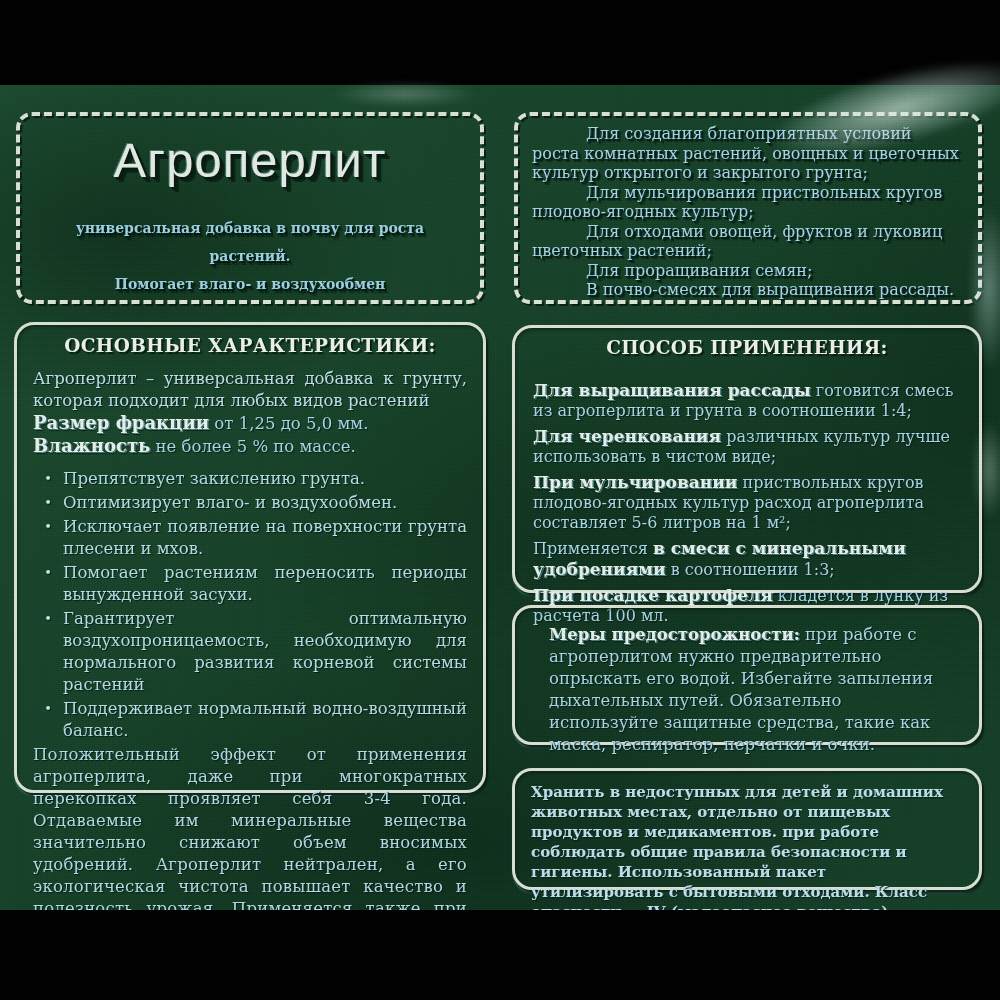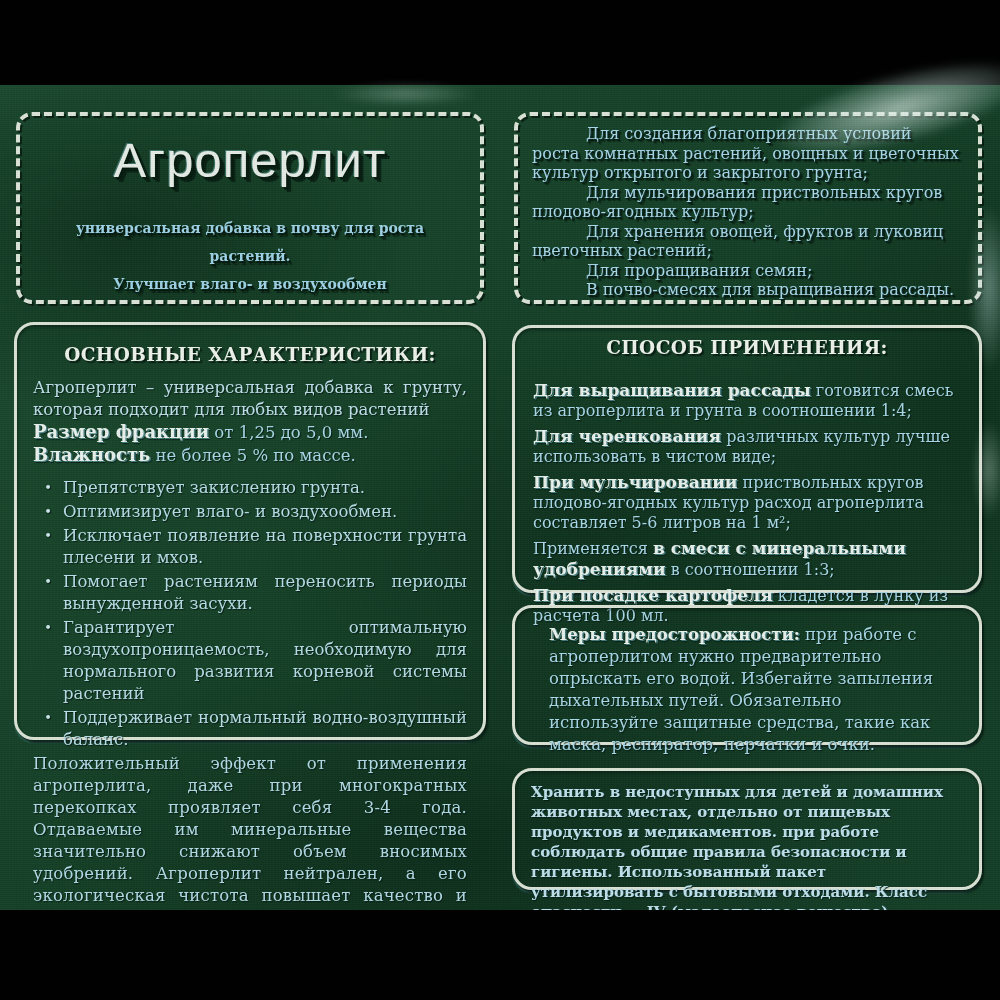--- a/index.html
+++ b/index.html
@@ -46,21 +46,21 @@
     letter-spacing:1px;color:#e6ede7;margin-top:6px;
     text-shadow:3px 3px 0 rgba(7,28,16,.9), -1px -1px 0 rgba(150,225,240,.35);}
   .box-title .sub{font-size:14px;font-weight:bold;color:#9ed3e6;line-height:28px;
     text-shadow:1px 2px 1px rgba(6,26,15,.9);}
   .box-title .subwrap{margin-top:26px;}
 
   .box-uses{left:514px;top:27px;width:468px;height:192px;padding:8px 16px 6px 14px;}
   .box-uses p{font-size:16px;line-height:19.5px;color:#a9d9e9;text-indent:54px;
     text-shadow:1px 1px 1px rgba(6,26,15,.9), 1px 0 0 rgba(60,140,180,.4);}
 
-  .box-chars{left:14px;top:237px;width:472px;height:418px;padding:19px 16px;}
+  .box-chars{left:14px;top:237px;width:472px;height:471px;padding:10px 16px;}
   .box-chars h2{font-size:18.5px;color:#eef3ec;text-align:center;letter-spacing:.4px;
     text-shadow:2px 2px 1px rgba(6,26,15,.9);margin-bottom:12px;}
   .box-chars p, .box-chars li{font-size:16.5px;line-height:22px;text-align:justify;
     text-shadow:1px 1px 1px rgba(6,26,15,.9);}
   .box-chars .intro{color:#bfe2ec;}
   .box-chars .spec b{font-size:18px;}
   .box-chars ul{list-style:none;padding:0;margin:10px 0 0 0;}
   .box-chars li{display:flex;margin-bottom:2px;color:#b8dfe9;}
   .box-chars li .mark{flex:0 0 30px;text-align:center;color:#cfe8ee;font-size:13px;}
   .box-chars .bigpara{color:#b4dde9;letter-spacing:.2px;}
@@ -85,28 +85,28 @@
 
 <div class="stage">
   <div class="bar top"></div>
 
   <div class="label">
 
     <div class="panel dashed box-title">
       <h1>Агроперлит</h1>
       <div class="subwrap">
         <p class="sub">универсальная добавка в почву для роста растений.</p>
-        <p class="sub">Улучшает влаго- и воздухообмен</p>
+        <p class="sub">Помогает влаго- и воздухообмен</p>
       </div>
     </div>
 
     <div class="panel dashed box-uses">
       <p>Для создания благоприятных условий роста комнатных растений, овощных и цветочных культур открытого и закрытого грунта;</p>
       <p>Для мульчирования приствольных кругов плодово-ягодных культур;</p>
-      <p>Для хранения овощей, фруктов и луковиц цветочных растений;</p>
+      <p>Для отходами овощей, фруктов и луковиц цветочных растений;</p>
       <p>Для проращивания семян;</p>
       <p>В почво-смесях для выращивания рассады.</p>
     </div>
 
     <div class="panel box-chars">
       <h2>ОСНОВНЫЕ ХАРАКТЕРИСТИКИ:</h2>
       <p class="intro">Агроперлит – универсальная добавка к грунту, которая подходит для любых видов растений</p>
       <p class="spec"><b>Размер фракции</b><span class="cy"> от 1,25 до 5,0 мм.</span></p>
       <p class="spec"><b>Влажность</b><span class="cy"> не более 5 % по массе.</span></p>
       <ul>

